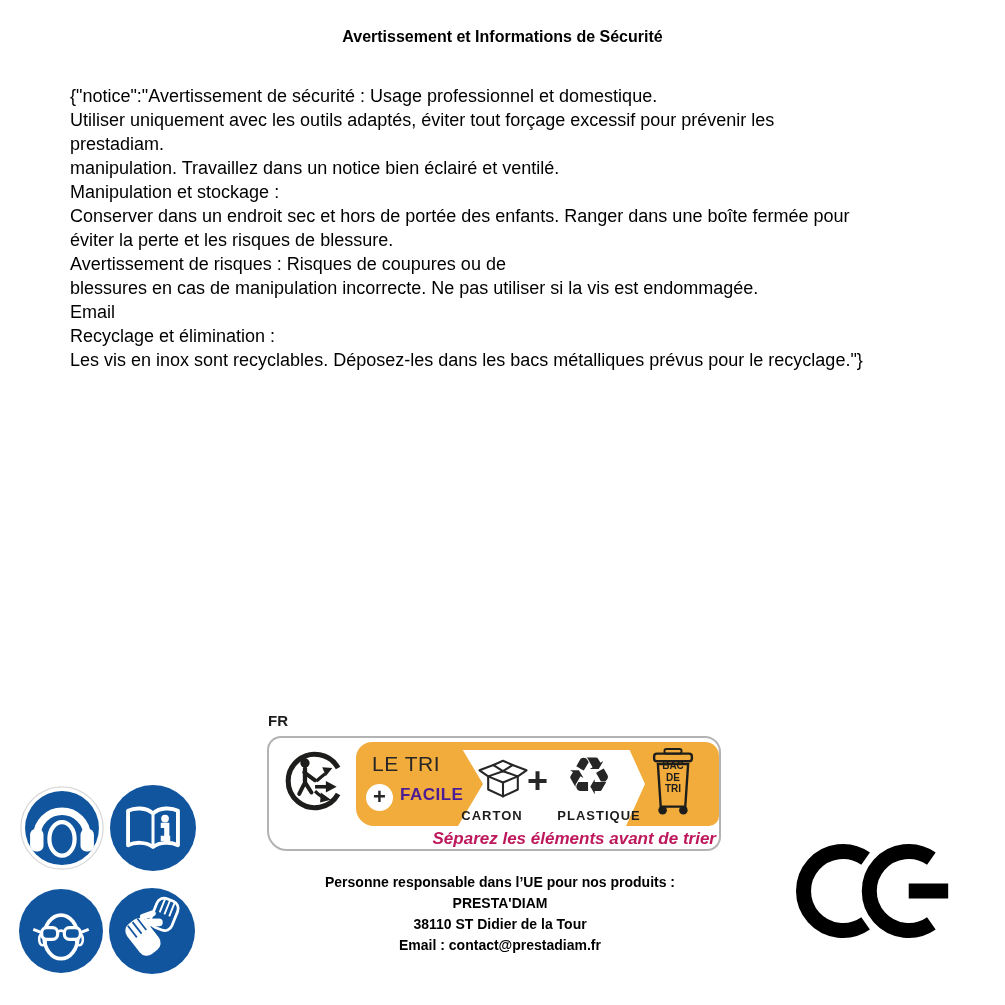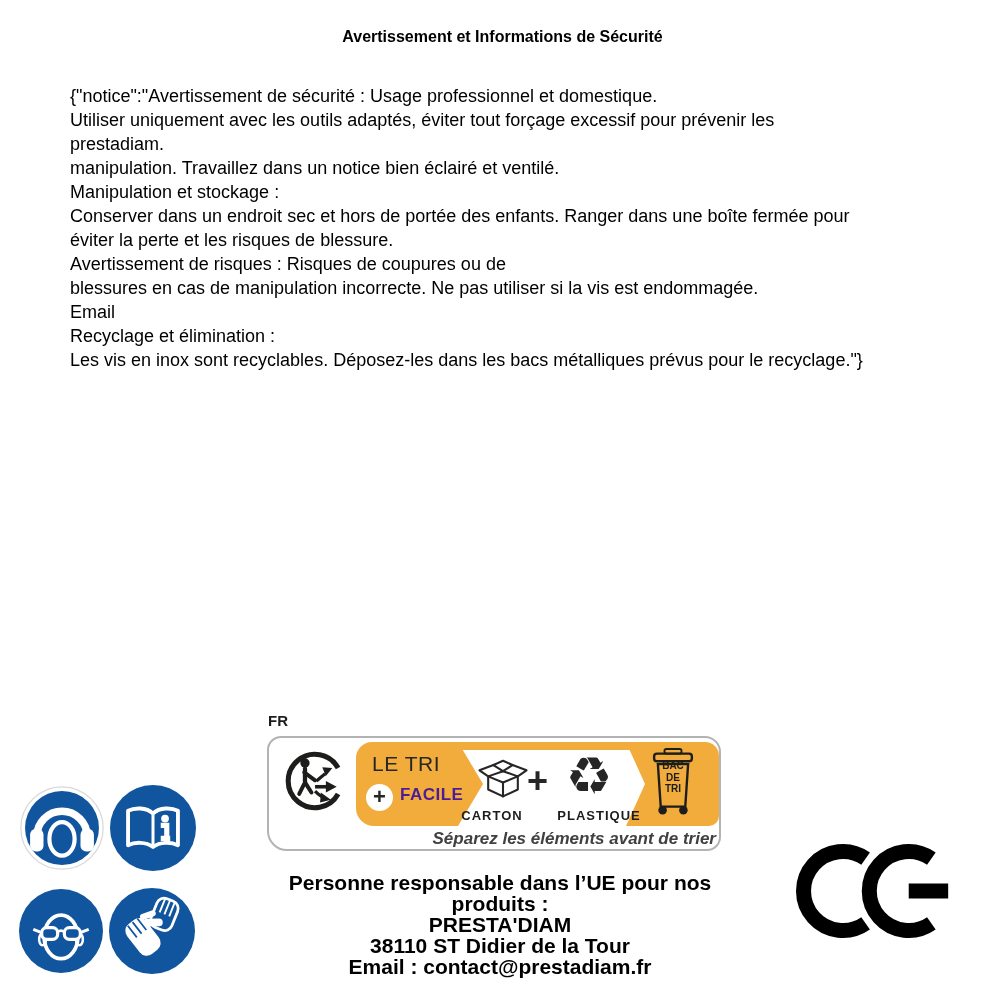--- a/index.html
+++ b/index.html
@@ -38,25 +38,25 @@
           letter-spacing:.5px;color:#4c1d95;}
   .mat-icon{position:absolute;}
   .mat-label{position:absolute;top:808px;font-size:13px;font-weight:700;letter-spacing:1px;
              color:#1d1d1b;text-align:center;}
   .mat-plus{position:absolute;left:527px;top:760px;font-size:36px;font-weight:700;color:#262626;}
   .recycle-glyph{position:absolute;left:558px;top:748px;width:62px;text-align:center;
                  font-size:52px;line-height:56px;color:#262626;}
   .bac-text{position:absolute;left:651px;top:760px;width:44px;text-align:center;
             font-size:10px;line-height:11.5px;font-weight:800;color:#1d1d1b;}
   .tagline{position:absolute;left:400px;top:829px;width:316px;text-align:right;
-           font-size:17px;font-style:italic;font-weight:700;color:#404040;}
+           font-size:17px;font-style:italic;font-weight:700;color:#be185d;}
 
   
   .responsible{position:absolute;left:252px;top:872px;width:496px;text-align:center;
-               font-size:21px;font-weight:bold;line-height:21px;}
+               font-size:14px;font-weight:bold;line-height:21px;}
 
   
   .ce{position:absolute;left:796px;top:843px;width:155px;height:96px;}
 </style>
 </head>
 <body>
 
 <div id="page">
 
   <div class="title">Avertissement et Informations de Sécurité</div>

